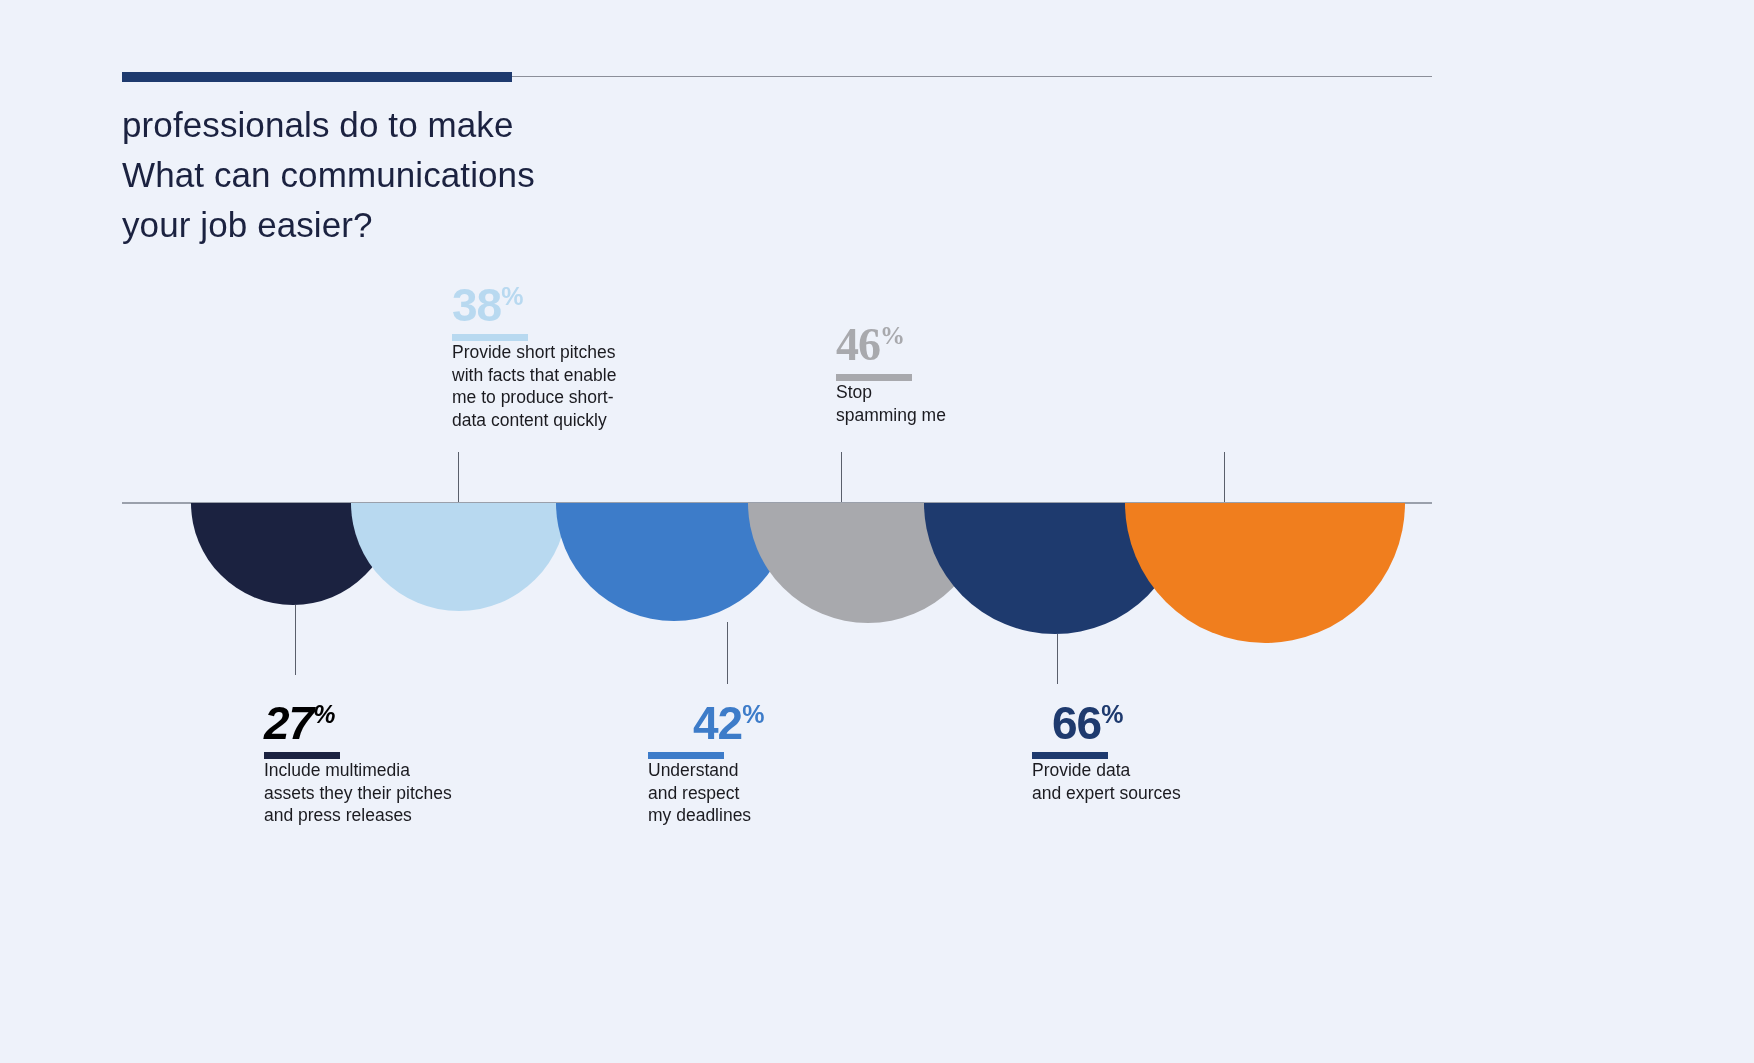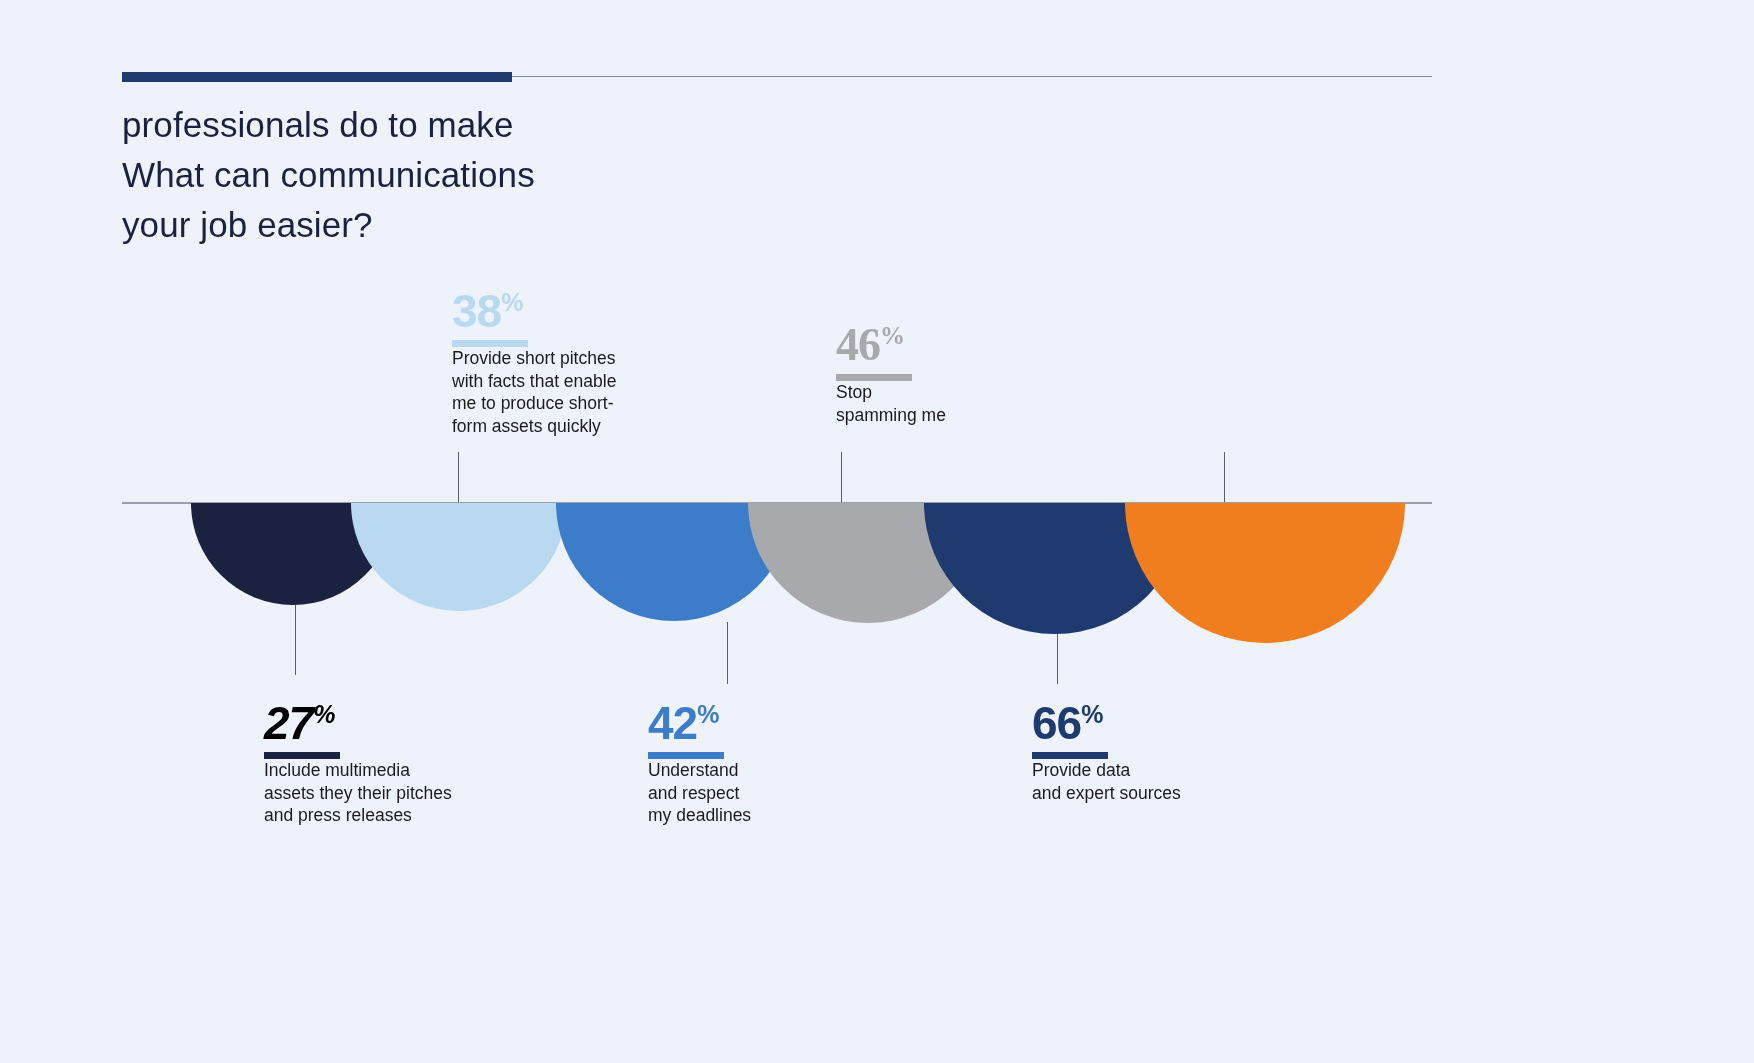--- a/index.html
+++ b/index.html
@@ -68,30 +68,30 @@
   <div class="circles">
     <div class="semi" style="left:191px;width:204px;height:102px;background:#1b2240;"></div>
     <div class="semi" style="left:351px;width:216px;height:108px;background:#b8d9f0;"></div>
     <div class="semi" style="left:556px;width:236px;height:118px;background:#3d7cc9;"></div>
     <div class="semi" style="left:748px;width:240px;height:120px;background:#a8a9ad;"></div>
     <div class="semi" style="left:924px;width:262px;height:131px;background:#1e3a6e;"></div>
     <div class="semi" style="left:1125px;width:280px;height:140px;background:#f07e1e;"></div>
   </div>
 
   <div class="leader" style="left:458px;top:452px;height:50px;"></div>
-  <div class="callout" style="left:452px;top:288px;width:215px;">
+  <div class="callout" style="left:452px;top:282px;width:215px;">
     <div class="stat" style="color:#b8d9f0;">
       <span>38</span><span class="pct">%</span>
     </div>
     <div class="statline" style="background:#b8d9f0;"></div>
     <div class="caption">
       <div>Provide short pitches</div>
       <div>with facts that enable</div>
       <div>me to produce short-</div>
-      <div>form assets quickly</div>
+      <div>data content quickly</div>
     </div>
   </div>
 
   <div class="leader" style="left:841px;top:452px;height:50px;"></div>
   <div class="callout" style="left:836px;top:322px;width:200px;">
     <div class="stat" style="color:#a8a9ad;font-family:Liberation Serif, serif;">
       <span>46</span><span class="pct">%</span>
     </div>
     <div class="statline" style="background:#a8a9ad;"></div>
     <div class="caption">
@@ -110,34 +110,34 @@
     <div class="statline" style="background:#1b2240;"></div>
     <div class="caption">
       <div>Include multimedia</div>
       <div>assets they their pitches</div>
       <div>and press releases</div>
     </div>
   </div>
 
   <div class="leader" style="left:727px;top:622px;height:62px;"></div>
   <div class="callout" style="left:648px;top:700px;width:200px;">
-    <div class="stat" style="color:#3d7cc9;">
+    <div class="stat" style="color:#3d7cc9;margin-left:45px;">
       <span>42</span><span class="pct">%</span>
     </div>
     <div class="statline" style="background:#3d7cc9;"></div>
     <div class="caption">
       <div>Understand</div>
       <div>and respect</div>
       <div>my deadlines</div>
     </div>
   </div>
 
   <div class="leader" style="left:1057px;top:634px;height:50px;"></div>
   <div class="callout" style="left:1032px;top:700px;width:230px;">
-    <div class="stat" style="color:#1e3a6e;">
+    <div class="stat" style="color:#1e3a6e;margin-left:20px;">
       <span>66</span><span class="pct">%</span>
     </div>
     <div class="statline" style="background:#1e3a6e;"></div>
     <div class="caption">
       <div>Provide data</div>
       <div>and expert sources</div>
     </div>
   </div>
 
 </div>

